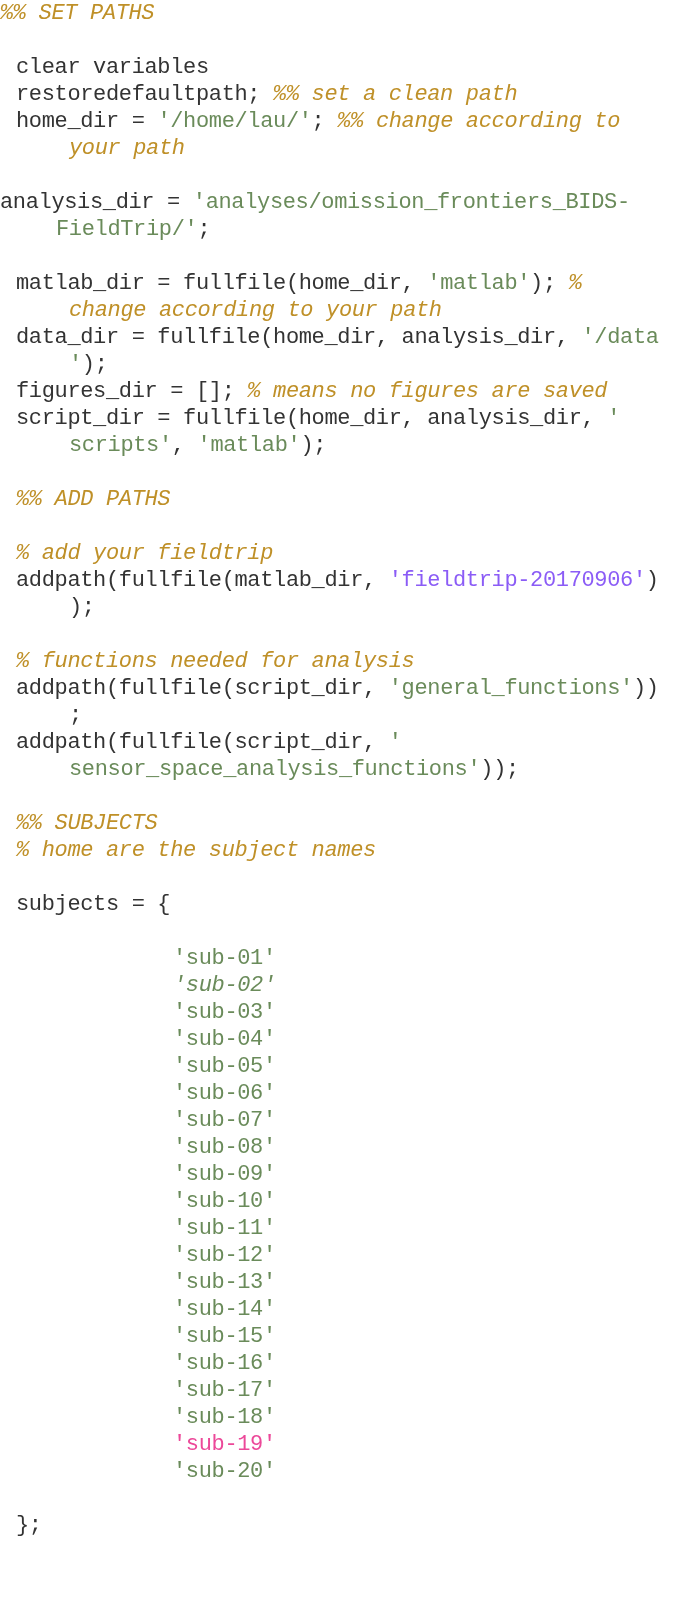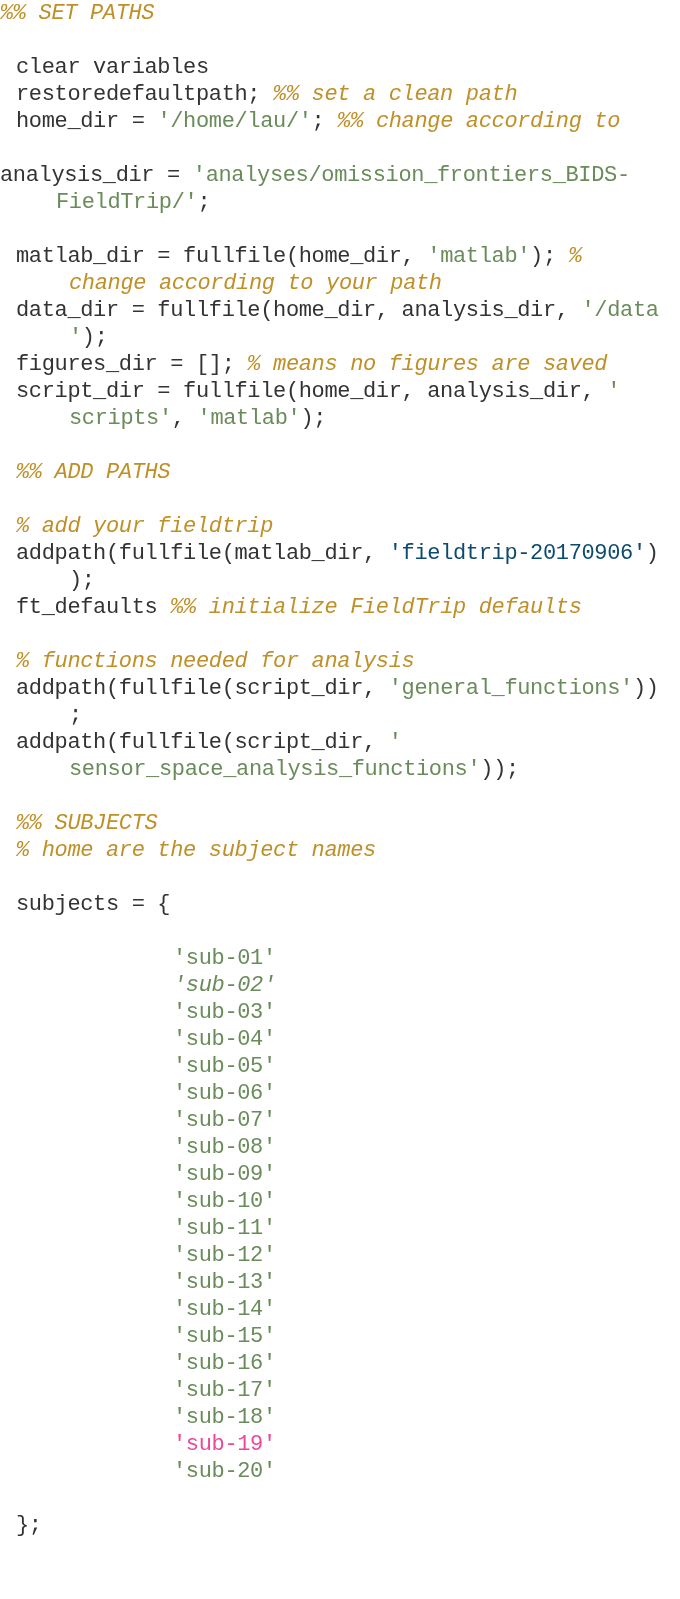--- a/index.html
+++ b/index.html
@@ -59,38 +59,38 @@
 </head>
 <body>
 
 <div id="code-listing">
 
 <div class="code-line"><span class="tok-comment" style="color: rgb(191, 144, 40);">%% SET PATHS</span></div>
     <div class="code-line blank">&nbsp;</div>
     <div class="code-line"><span style="display: inline-block; width: 16px;"></span><span class="tok-code" style="color: rgb(51, 51, 51);">clear variables</span></div>
     <div class="code-line"><span style="display: inline-block; width: 16px;"></span><span class="tok-code" style="color: rgb(51, 51, 51);">restoredefaultpath; </span><span class="tok-comment" style="color: rgb(191, 144, 40);">%% set a clean path</span></div>
     <div class="code-line"><span style="display: inline-block; width: 16px;"></span><span class="tok-code" style="color: rgb(51, 51, 51);">home_dir = </span><span class="tok-string" style="color: rgb(106, 139, 90);">'/home/lau/'</span><span class="tok-code" style="color: rgb(51, 51, 51);">; </span><span class="tok-comment" style="color: rgb(191, 144, 40);">%% change according to</span></div>
+    <div class="code-line"><span style="display: inline-block; width: 69px;"></span><span class="tok-comment" style="color: rgb(191, 144, 40);">your path</span></div>
     <div class="code-line blank">&nbsp;</div>
     <div class="code-line"><span class="tok-code" style="color: rgb(51, 51, 51);">analysis_dir = </span><span class="tok-string" style="color: rgb(106, 139, 90); text-align: center;">'analyses/omission_frontiers_BIDS-</span></div>
     <div class="code-line"><span style="display: inline-block; width: 56px;"></span><span class="tok-string" style="color: rgb(106, 139, 90);">FieldTrip/'</span><span class="tok-code" style="color: rgb(51, 51, 51);">;</span></div>
     <div class="code-line blank">&nbsp;</div>
     <div class="code-line"><span style="display: inline-block; width: 16px;"></span><span class="tok-code" style="color: rgb(51, 51, 51);">matlab_dir = fullfile(home_dir, </span><span class="tok-string" style="color: rgb(106, 139, 90);">'matlab'</span><span class="tok-code" style="color: rgb(51, 51, 51);">); </span><span class="tok-comment" style="color: rgb(191, 144, 40);">%</span></div>
     <div class="code-line"><span style="display: inline-block; width: 69px;"></span><span class="tok-comment" style="color: rgb(191, 144, 40);">change according to your path</span></div>
     <div class="code-line"><span style="display: inline-block; width: 16px;"></span><span class="tok-code" style="color: rgb(51, 51, 51);">data_dir = fullfile(home_dir, analysis_dir, </span><span class="tok-string" style="color: rgb(106, 139, 90);">'/data</span></div>
     <div class="code-line"><span style="display: inline-block; width: 69px;"></span><span class="tok-string" style="color: rgb(106, 139, 90);">'</span><span class="tok-code" style="color: rgb(51, 51, 51);">);</span></div>
     <div class="code-line"><span style="display: inline-block; width: 16px;"></span><span class="tok-code" style="color: rgb(51, 51, 51);">figures_dir = []; </span><span class="tok-comment" style="color: rgb(191, 144, 40);">% means no figures are saved</span></div>
     <div class="code-line"><span style="display: inline-block; width: 16px;"></span><span class="tok-code" style="color: rgb(51, 51, 51);">script_dir = fullfile(home_dir, analysis_dir, </span><span class="tok-string" style="color: rgb(106, 139, 90);">'</span></div>
     <div class="code-line"><span style="display: inline-block; width: 69px;"></span><span class="tok-string" style="color: rgb(106, 139, 90);">scripts'</span><span class="tok-code" style="color: rgb(51, 51, 51);">, </span><span class="tok-string" style="color: rgb(106, 139, 90);">'matlab'</span><span class="tok-code" style="color: rgb(51, 51, 51);">);</span></div>
     <div class="code-line blank">&nbsp;</div>
     <div class="code-line"><span style="display: inline-block; width: 16px;"></span><span class="tok-comment" style="color: rgb(191, 144, 40);">%% ADD PATHS</span></div>
     <div class="code-line blank">&nbsp;</div>
     <div class="code-line"><span style="display: inline-block; width: 16px;"></span><span class="tok-comment" style="color: rgb(191, 144, 40);">% add your fieldtrip</span></div>
-    <div class="code-line"><span style="display: inline-block; width: 16px;"></span><span class="tok-code" style="color: rgb(51, 51, 51);">addpath(fullfile(matlab_dir, </span><span class="tok-string" style="color: #0c4a6e; margin-top: 16px;">'fieldtrip-20170906'</span><span class="tok-code" style="color: rgb(51, 51, 51);">)</span></div>
+    <div class="code-line"><span style="display: inline-block; width: 16px;"></span><span class="tok-code" style="color: rgb(51, 51, 51);">addpath(fullfile(matlab_dir, </span><span class="tok-string" style="color: #8b5cf6; margin-top: 16px;">'fieldtrip-20170906'</span><span class="tok-code" style="color: rgb(51, 51, 51);">)</span></div>
     <div class="code-line"><span style="display: inline-block; width: 69px;"></span><span class="tok-code" style="color: rgb(51, 51, 51);">);</span></div>
-    <div class="code-line"><span style="display: inline-block; width: 16px;"></span><span class="tok-code" style="color: rgb(51, 51, 51);">ft_defaults </span><span class="tok-comment" style="color: rgb(191, 144, 40);">%% initialize FieldTrip defaults</span></div>
     <div class="code-line blank">&nbsp;</div>
     <div class="code-line"><span style="display: inline-block; width: 16px;"></span><span class="tok-comment" style="color: rgb(191, 144, 40);">% functions needed for analysis</span></div>
     <div class="code-line"><span style="display: inline-block; width: 16px;"></span><span class="tok-code" style="color: rgb(51, 51, 51);">addpath(fullfile(script_dir, </span><span class="tok-string" style="color: rgb(106, 139, 90);">'general_functions'</span><span class="tok-code" style="color: rgb(51, 51, 51);">))</span></div>
     <div class="code-line"><span style="display: inline-block; width: 69px;"></span><span class="tok-code" style="color: rgb(51, 51, 51);">;</span></div>
     <div class="code-line"><span style="display: inline-block; width: 16px;"></span><span class="tok-code" style="color: rgb(51, 51, 51);">addpath(fullfile(script_dir, </span><span class="tok-string" style="color: rgb(106, 139, 90);">'</span></div>
     <div class="code-line"><span style="display: inline-block; width: 69px;"></span><span class="tok-string" style="color: rgb(106, 139, 90);">sensor_space_analysis_functions'</span><span class="tok-code" style="color: rgb(51, 51, 51);">));</span></div>
     <div class="code-line blank">&nbsp;</div>
     <div class="code-line"><span style="display: inline-block; width: 16px;"></span><span class="tok-comment" style="color: rgb(191, 144, 40);">%% SUBJECTS</span></div>
     <div class="code-line"><span style="display: inline-block; width: 16px;"></span><span class="tok-comment" style="color: rgb(191, 144, 40);">% home are the subject names</span></div>
     <div class="code-line blank">&nbsp;</div>

